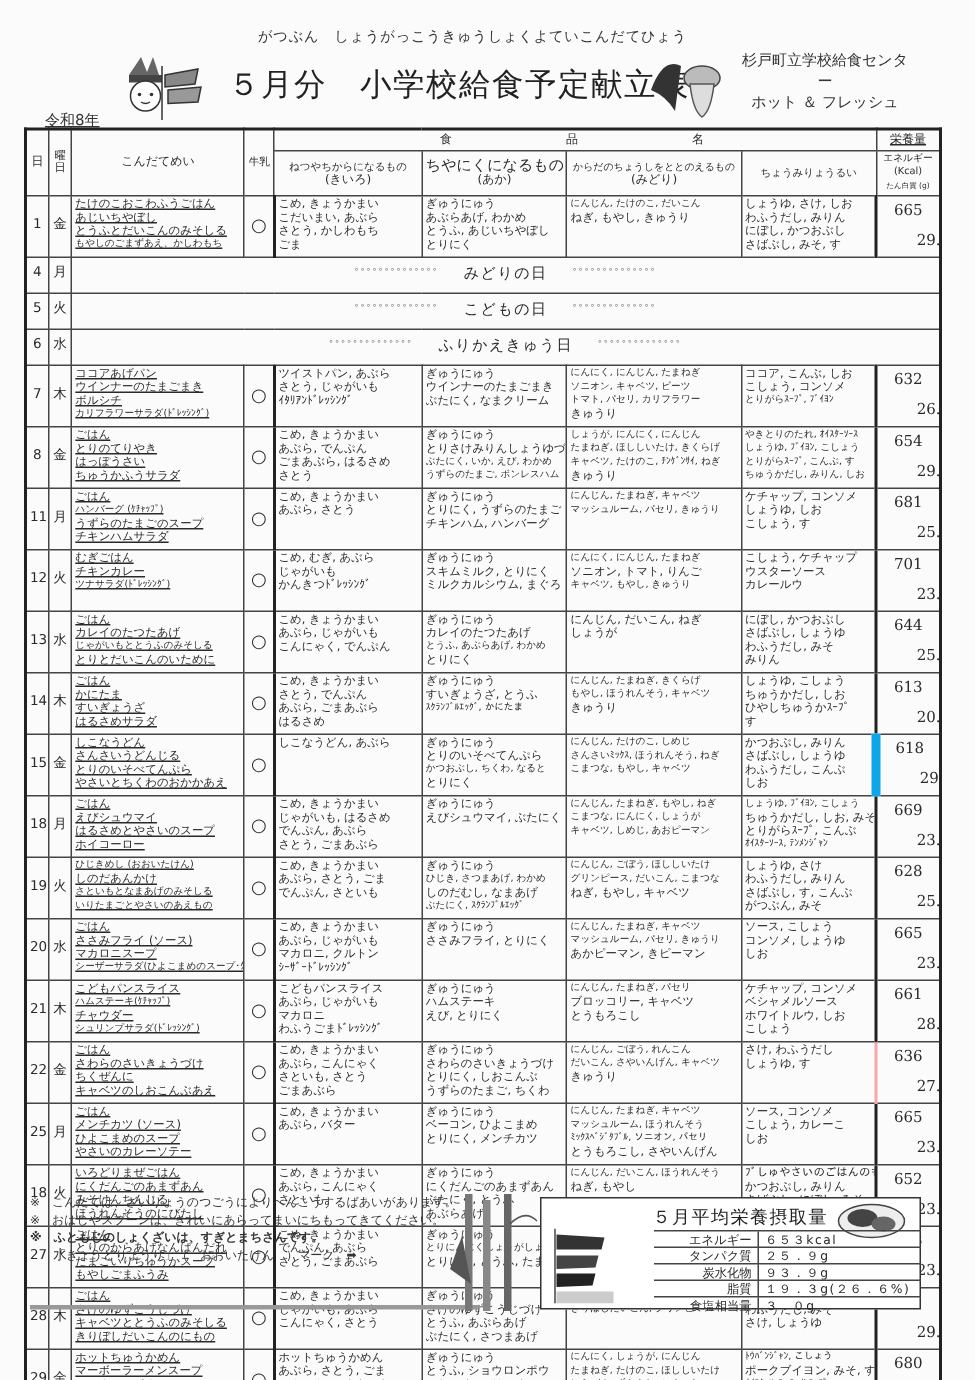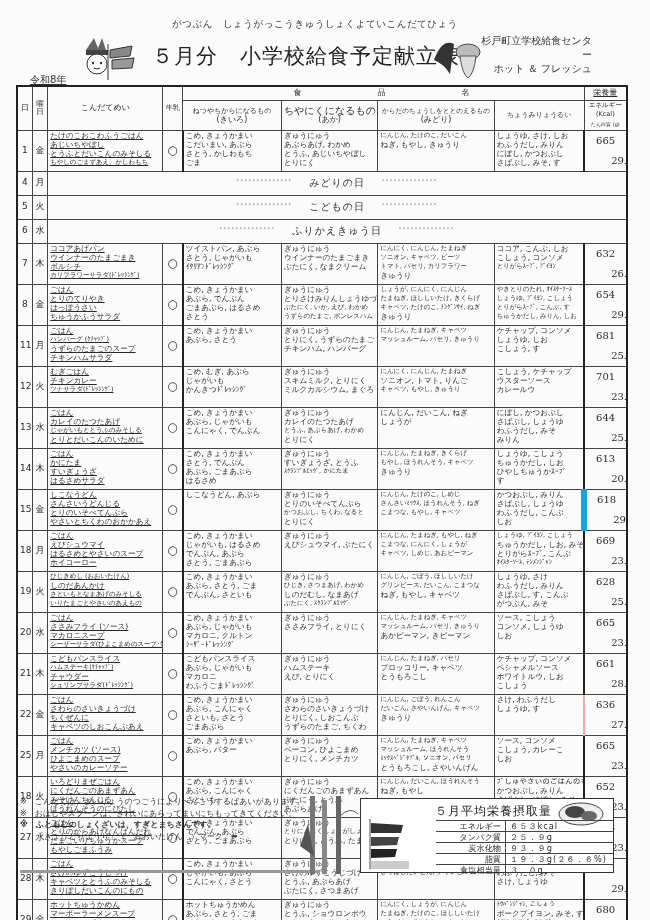--- a/index.html
+++ b/index.html
@@ -2,21 +2,21 @@
 <html><head>
 <meta charset="utf-8">
 <style>
   * { box-sizing: border-box; margin: 0; padding: 0; }
   html, body { width: 650px; height: 920px; background: #fbfbfb; overflow: hidden; }
   body { font-family: "DejaVu Sans", sans-serif; color: #2a2a2a; position: relative; }
 
   .header { position: absolute; left: 0; top: 0; width: 650px; height: 90px; }
   .subtitle { position: absolute; left: 172px; top: 18px; font-size: 9.5px; letter-spacing: 0.5px; color: #333; }
   .title { position: absolute; left: 152px; top: 42px; font-family: "DejaVu Serif", serif; font-size: 21px; color: #222; letter-spacing: 1px; }
-  .center-name { position: absolute; left: 472px; top: 34px; font-size: 10px; line-height: 14px; text-align: right; color: #333; width: 120px; }
+  .center-name { position: absolute; left: 490px; top: 34px; font-size: 10px; line-height: 14px; text-align: center; color: #333; width: 120px; }
   .era { position: absolute; left: 30px; top: 73px; font-size: 10px; color: #333; text-decoration: underline; }
   .icon-kabuto { position: absolute; left: 80px; top: 36px; width: 56px; height: 46px; }
   .icon-swallow { position: absolute; left: 432px; top: 34px; width: 50px; height: 46px; }
 
   table.menu { position: absolute; left: 16px; top: 85px; width: 612px; border-collapse: collapse; table-layout: fixed; font-size: 7.6px; line-height: 9.1px; }
   table.menu td, table.menu th { border: 1px solid #444; vertical-align: top; padding: 0 2px; overflow: hidden; white-space: nowrap; }
   table.menu th { font-weight: normal; vertical-align: middle; font-size: 8px; line-height: 10px; }
   .outer { border: 2px solid #222 !important; }
   td.day, td.dow { text-align: center; vertical-align: middle !important; font-size: 9px; padding: 0; }
   td.milk { text-align: center; vertical-align: middle !important; font-size: 12px; }

